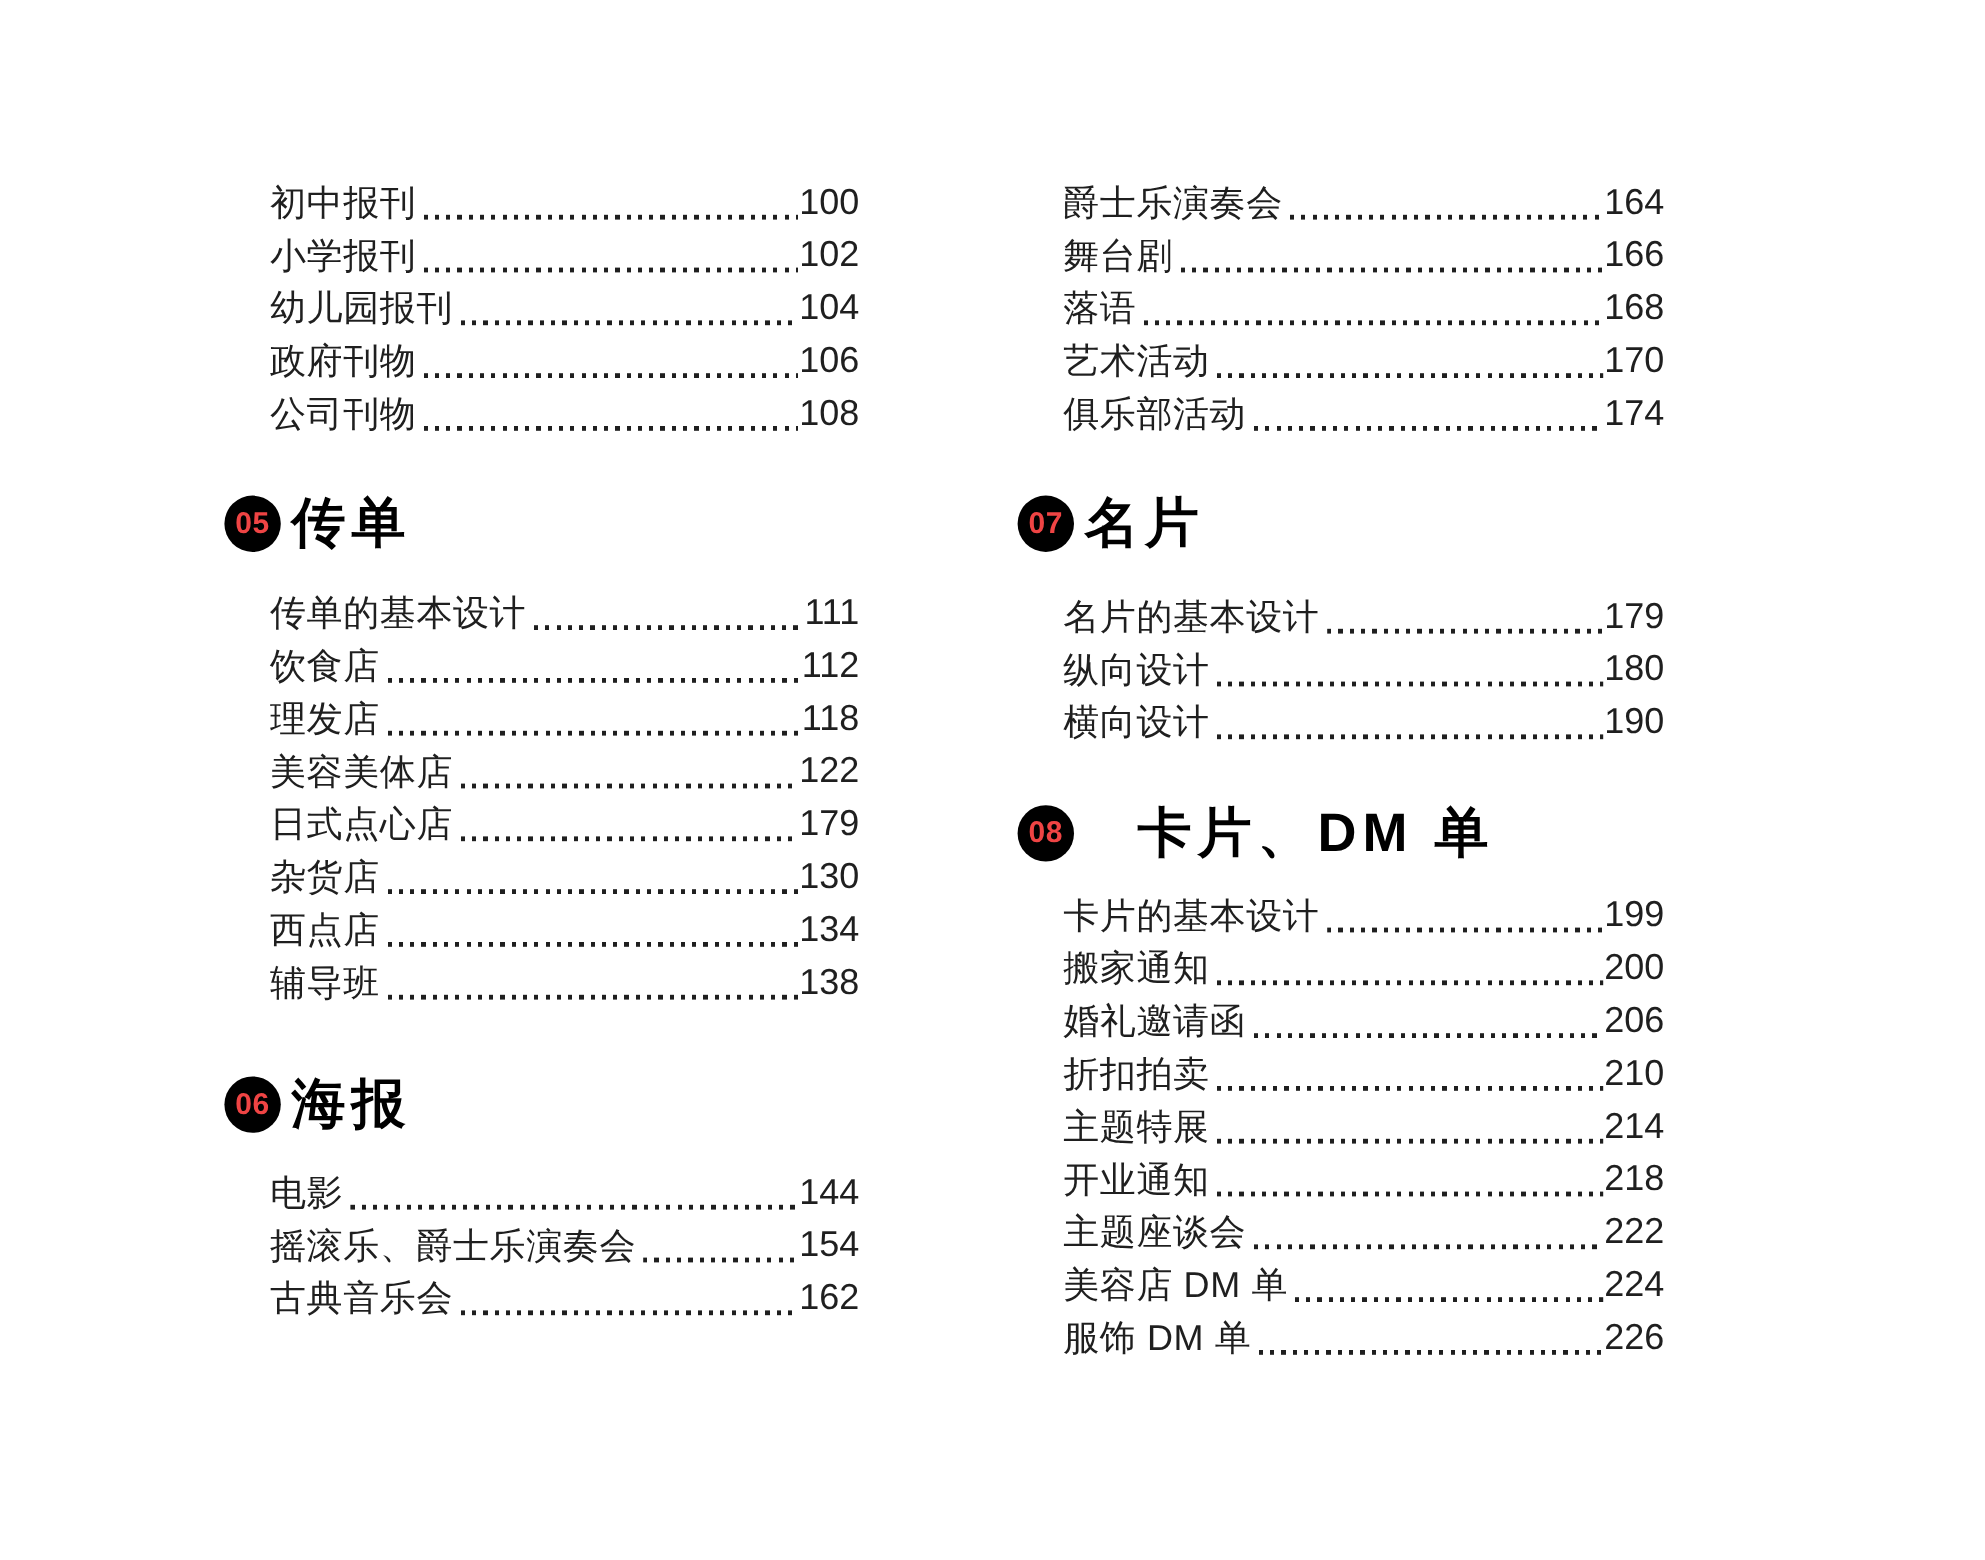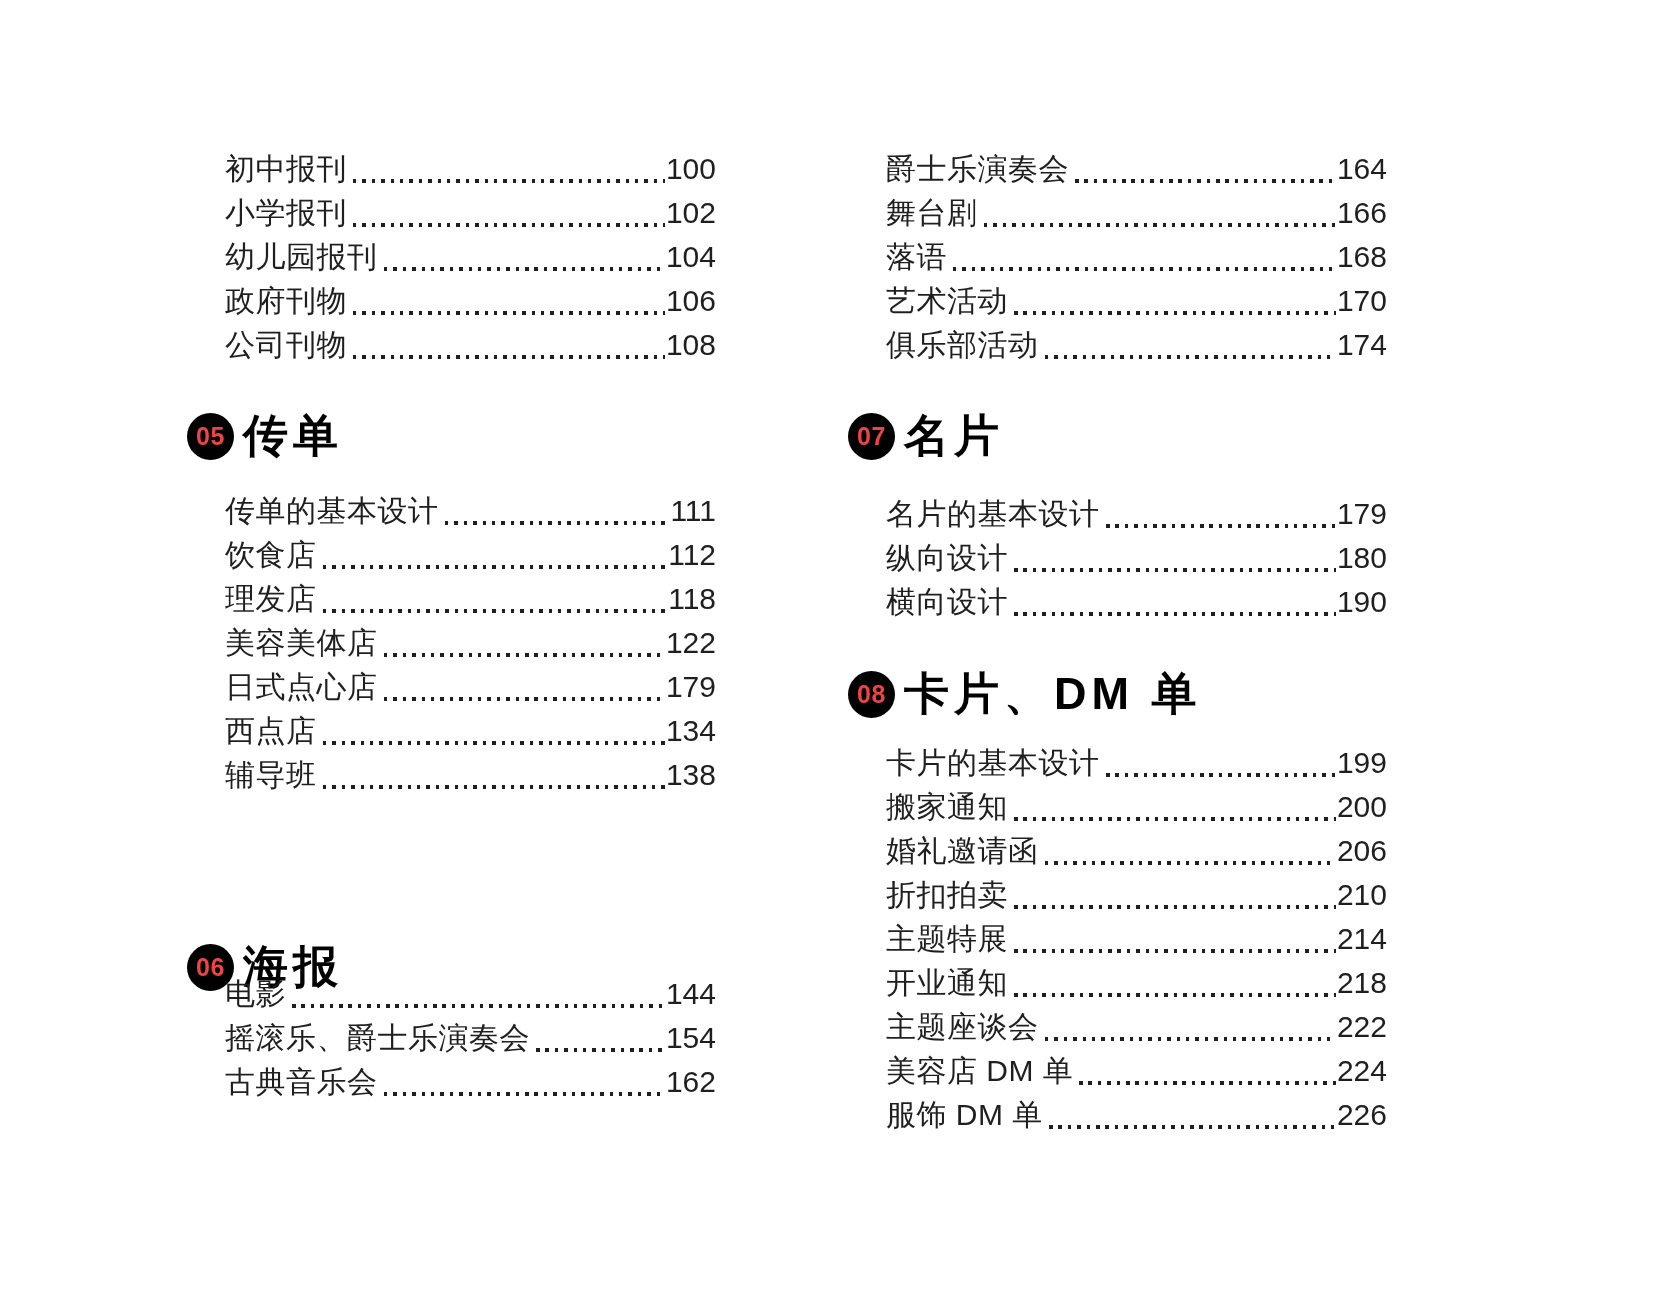--- a/index.html
+++ b/index.html
@@ -56,23 +56,23 @@
   .blk-r3 { left: 886px; top: 741px; width: 501px; }
   
   .section {
     position: absolute;
     display: flex;
     align-items: center;
     height: 48px;
     white-space: nowrap;
   }
   .sec-l1 { left: 187px; top: 412px; }
-  .sec-l2 { left: 187px; top: 896px; margin-top: 47px; }
+  .sec-l2 { left: 187px; top: 896px; }
   .sec-r1 { left: 848px; top: 412px; text-align: right; }
-  .sec-r2 { left: 848px; top: 670px; }
+  .sec-r2 { left: 848px; top: 670px; gap: 44px; }
   .badge {
     width: 47px;
     height: 47px;
     border-radius: 50%;
     background: #000000;
     color: #ef4444;
     font-size: 25px;
     font-weight: 700;
     display: flex;
     align-items: center;
@@ -146,20 +146,25 @@
         <span class="t">美容美体店</span>
         <span class="leader"></span>
         <span class="n">122</span>
       </div>
       <div class="entry">
         <span class="t">日式点心店</span>
         <span class="leader"></span>
         <span class="n">179</span>
       </div>
       <div class="entry">
+        <span class="t">杂货店</span>
+        <span class="leader"></span>
+        <span class="n">130</span>
+      </div>
+      <div class="entry">
         <span class="t">西点店</span>
         <span class="leader"></span>
         <span class="n">134</span>
       </div>
       <div class="entry">
         <span class="t">辅导班</span>
         <span class="leader"></span>
         <span class="n">138</span>
       </div>
     </div>

